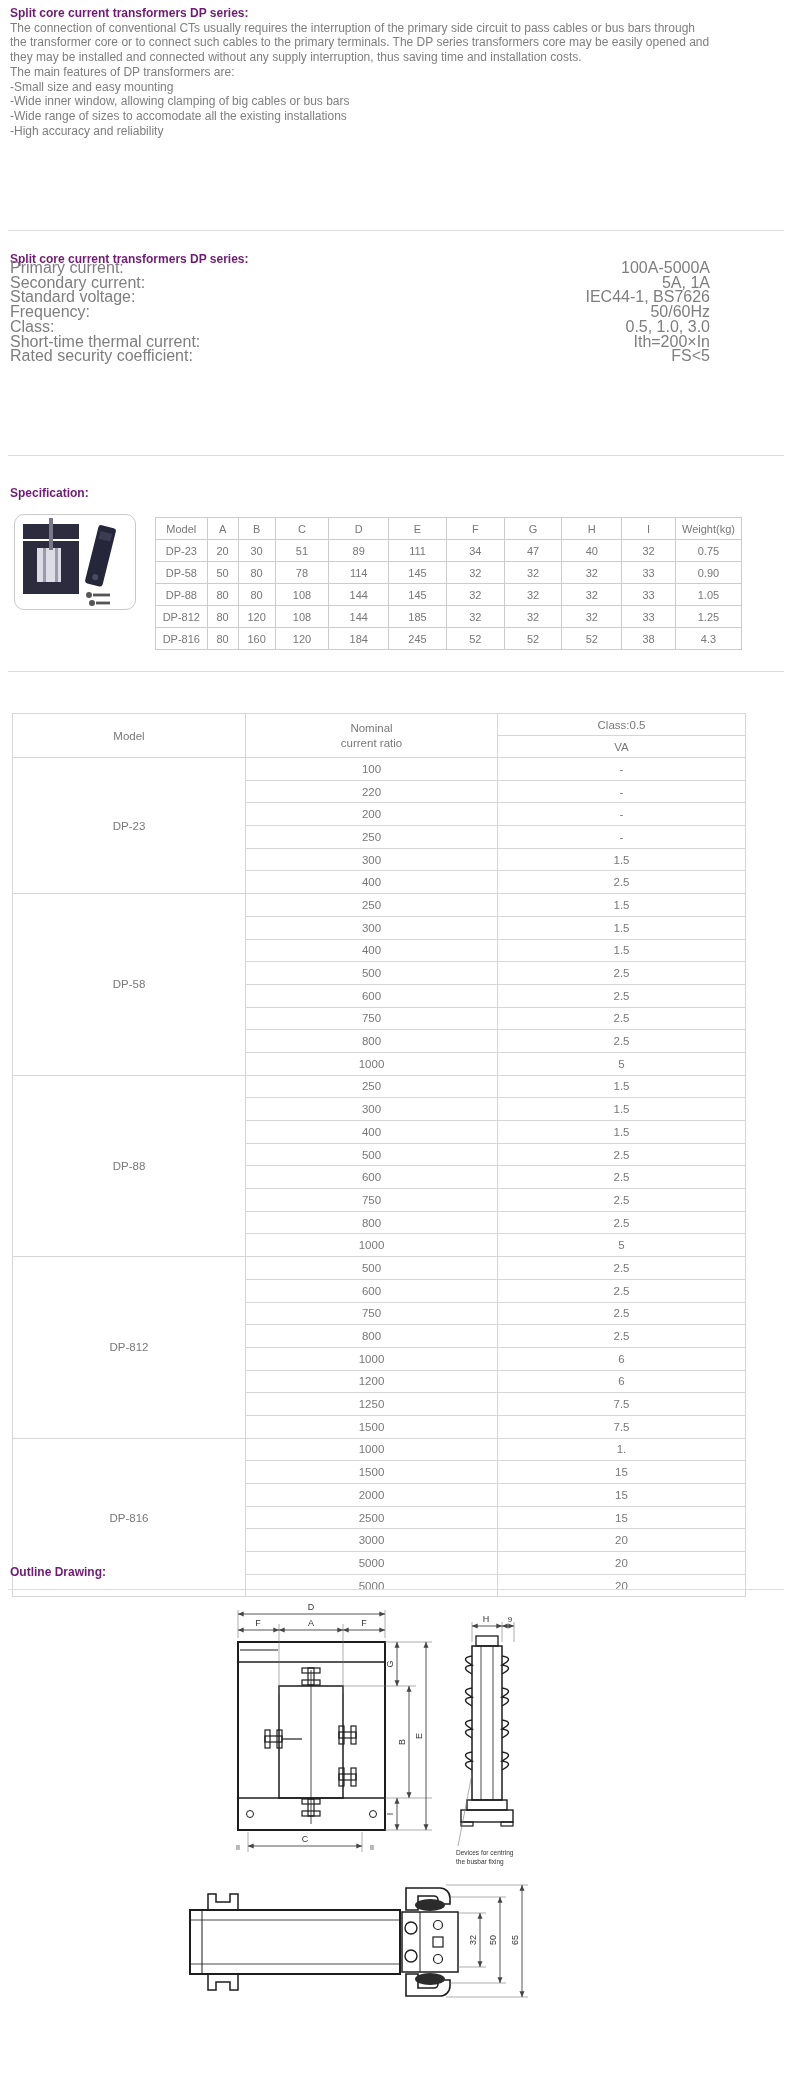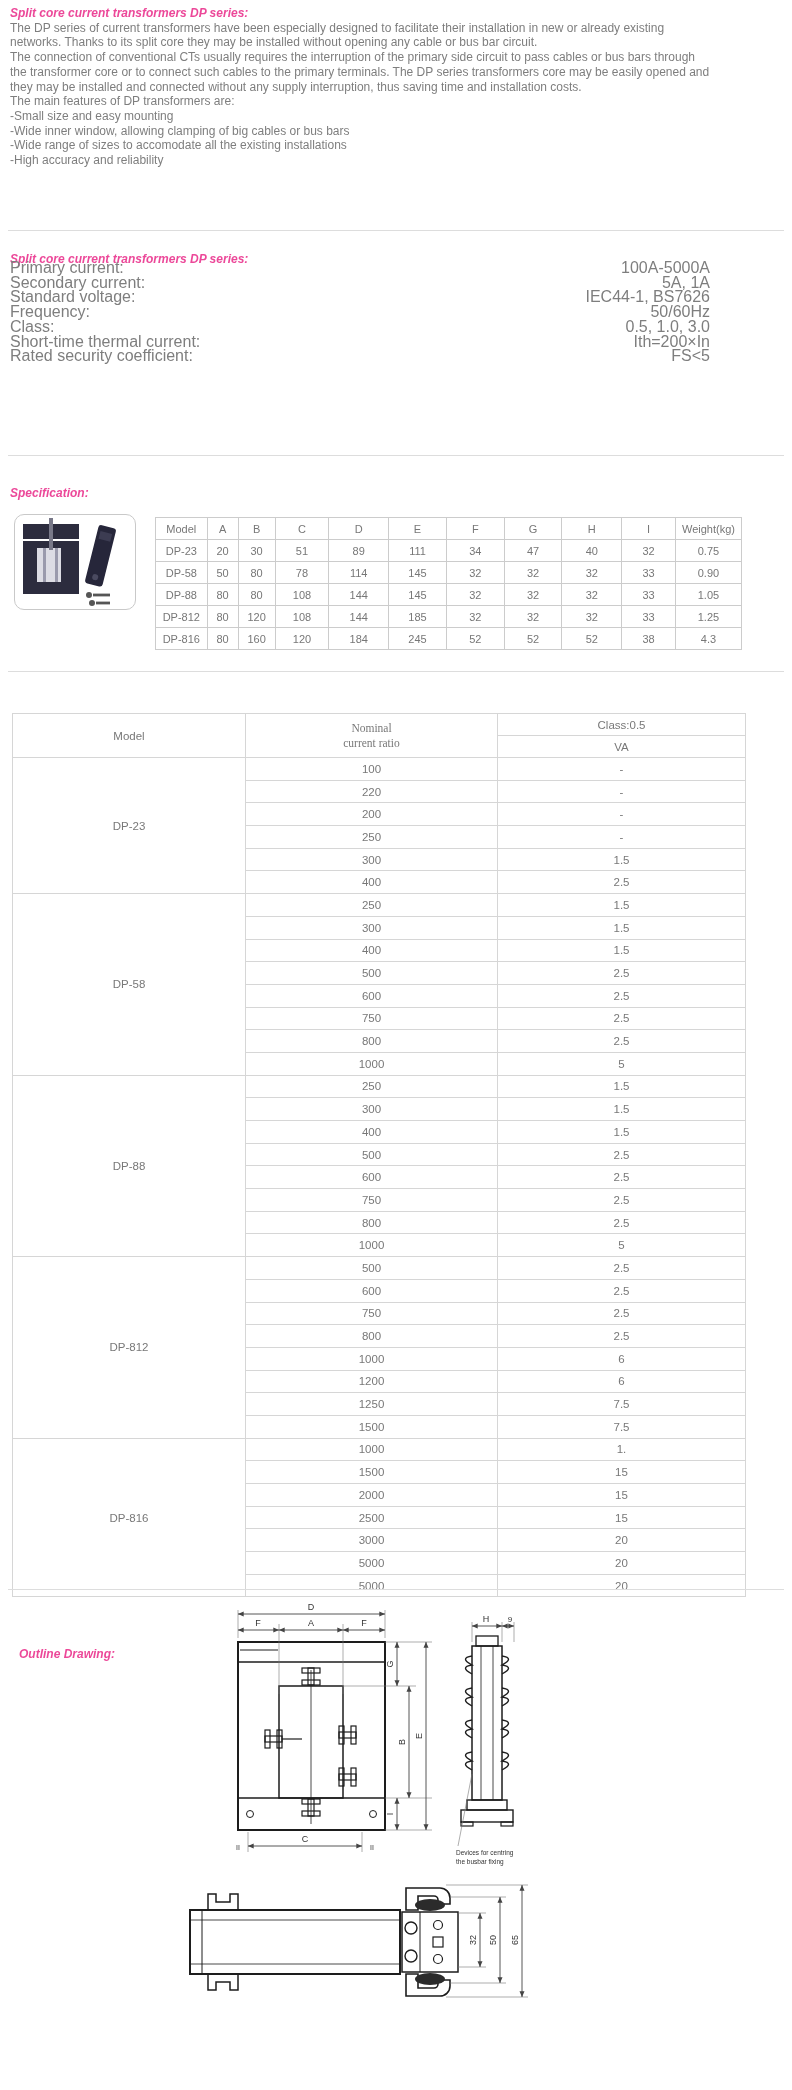--- a/index.html
+++ b/index.html
@@ -1,18 +1,18 @@
 <!DOCTYPE html>
 <html><head>
 <meta charset="utf-8">
 <style>
   html,body{margin:0;padding:0;background:#fff;}
   .sheet{position:relative;width:792px;height:2090px;background:#fff;
          font-family:"Liberation Sans",sans-serif;color:#7e7e7e;}
-  .bold-head{font-weight:bold;color:#ec4899;font-size:12px;line-height:14.7px;font-style:italic;}
+  .bold-head{font-weight:bold;color:#701a75;font-size:12px;line-height:14.7px;}
   .divider{position:absolute;left:8px;right:8px;height:0;border-top:1px solid #ddd;}
 
   
   .intro{position:absolute;top:6px;left:10px;width:700px;font-size:12px;line-height:14.7px;color:#7e7e7e;}
   .intro div{min-height:14.7px;}
 
   
   .ratings-title{position:absolute;top:252px;left:10px;}
   .ratings-list{position:absolute;top:261px;left:10px;width:700px;font-size:16px;line-height:14.7px;}
   .spec-row{display:flex;}
@@ -27,39 +27,38 @@
   .dim-table{position:absolute;top:517px;left:155px;width:587px;table-layout:fixed;
              font-size:11px;color:#777;}
   .dim-table th,.dim-table td{border:1px solid #ccc;text-align:center;height:21px;padding:0 2px;font-weight:normal;}
 
   
   .ratio-table{position:absolute;top:713px;left:12px;width:733px;table-layout:fixed;
                font-size:11.5px;color:#787878;}
   .ratio-table th,.ratio-table td{border:1px solid #d6d6d6;text-align:center;font-weight:normal;padding:0;}
   .ratio-table th{height:21px;}
   .ratio-table td{height:21.7px;}
-  .ratio-table .two-line div{line-height:15px;font-family:Liberation Serif, serif;}
+  .ratio-table .two-line div{line-height:15px;}
 
   
-  .outline-title{position:absolute;top:1647px;left:10px;margin-left:9px;}
+  .outline-title{position:absolute;top:1565px;left:10px;}
   .drawing{position:absolute;top:1598px;left:150px;}
   .drawing text{font-family:"Liberation Sans",sans-serif;fill:#333;}
   .oline{stroke:#1d1d1d;fill:none;}
   .dim{stroke:#444;stroke-width:0.9;fill:none;}
   .ext{stroke:#777;stroke-width:0.6;fill:none;}
 </style>
 </head>
 <body>
 
 <div class="sheet">
 
   <div class="intro">
     <div class="bold-head">Split core current transformers DP series:</div>
     <div>
-        <div>The DP series of current transformers have been especially designed to facilitate their installation in new or already existing networks. Thanks to its split core they may be installed without opening any cable or bus bar circuit.</div>
         <div>The connection of conventional CTs usually requires the interruption of the primary side circuit to pass cables or bus bars through the transformer core or to connect such cables to the primary terminals. The DP series transformers core may be easily opened and they may be installed and connected without any supply interruption, thus saving time and installation costs.</div>
         <div>The main features of DP transformers are:</div>
       </div>
     <div>
         <div>-Small size and easy mounting</div>
         <div>-Wide inner window, allowing clamping of big cables or bus bars</div>
         <div>-Wide range of sizes to accomodate all the existing installations</div>
         <div>-High accuracy and reliability</div>
       </div>
   </div>

